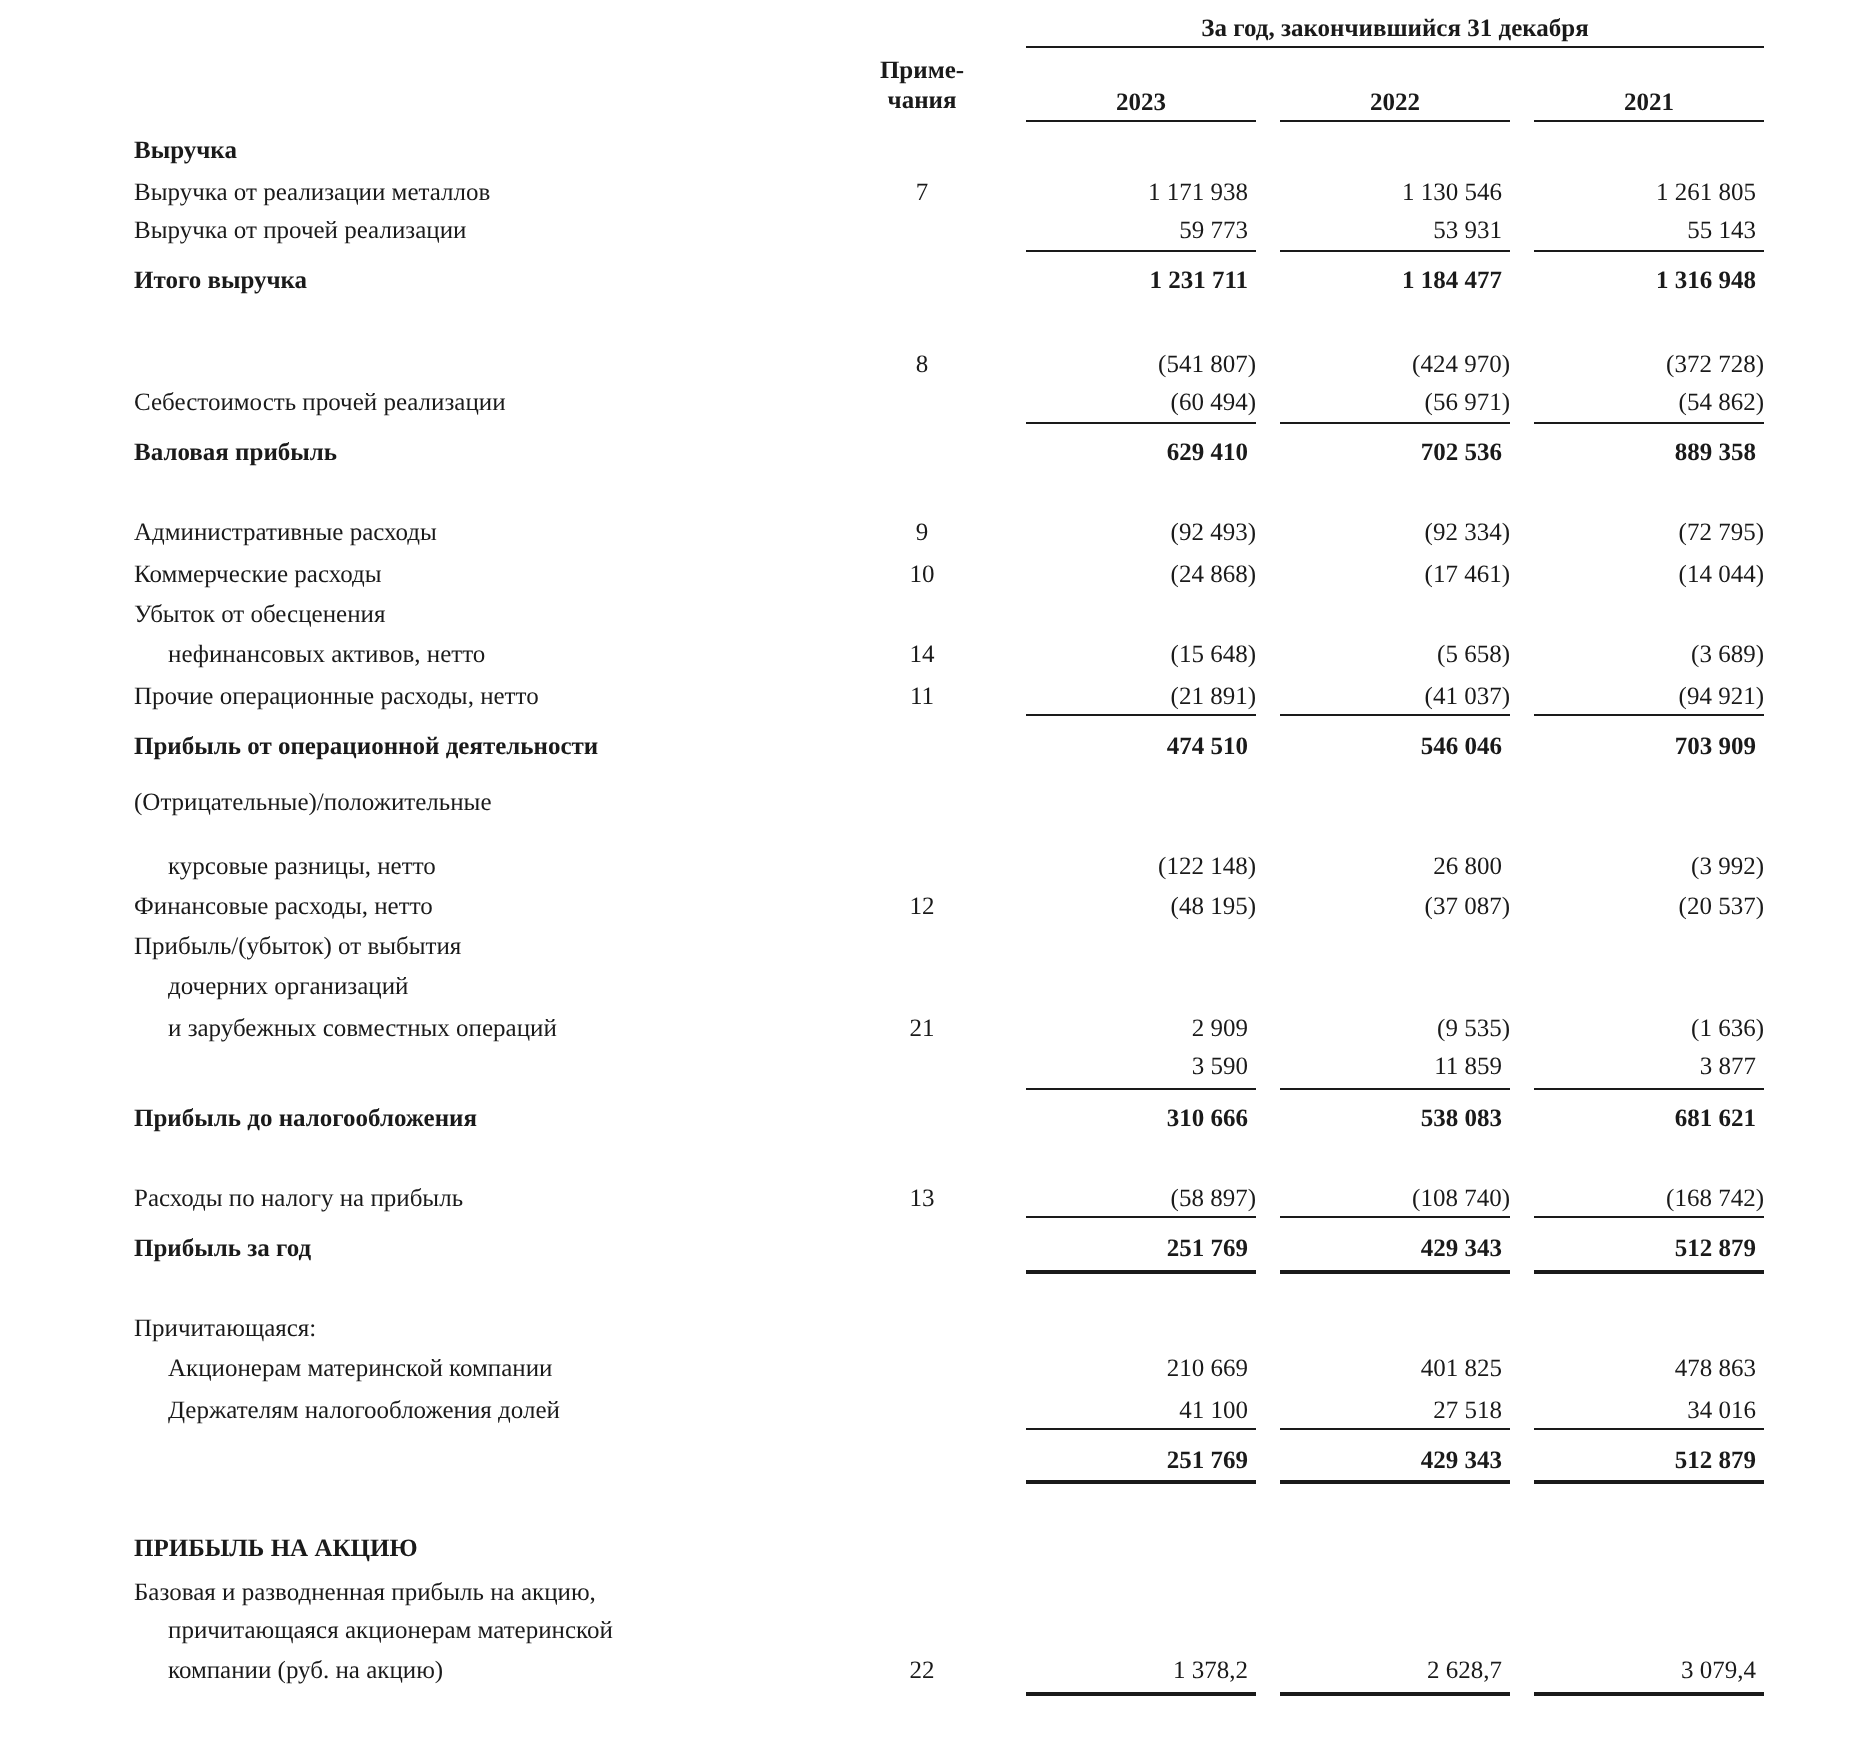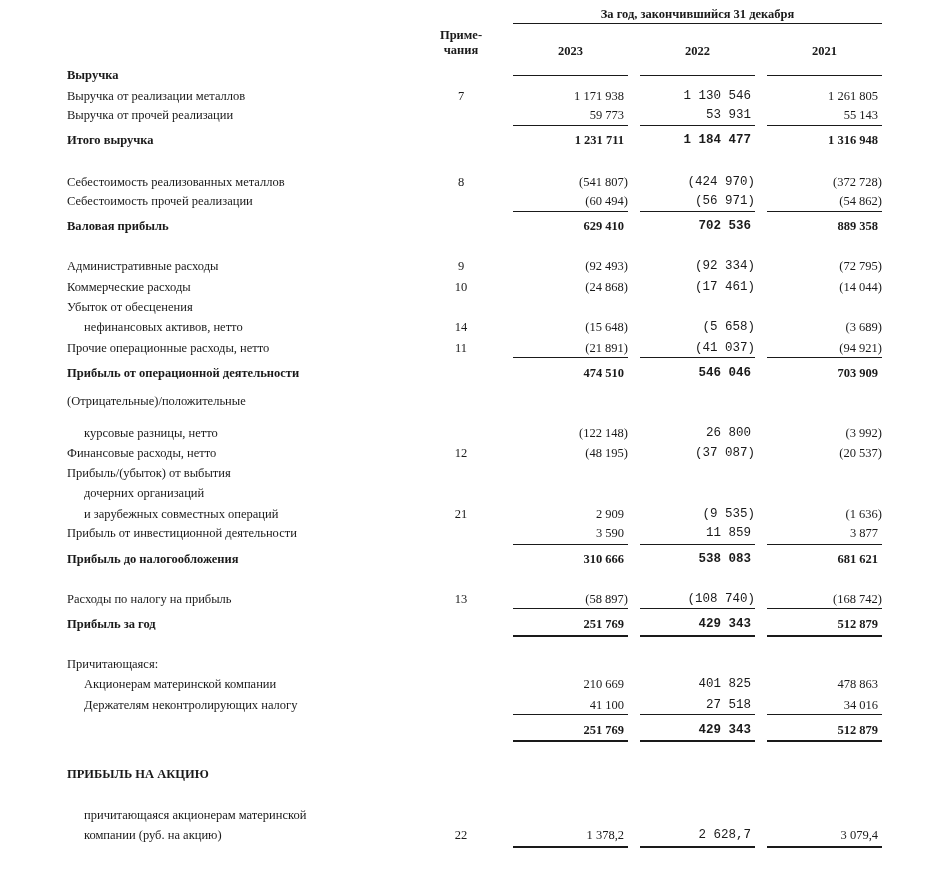--- a/index.html
+++ b/index.html
@@ -2,27 +2,27 @@
 <html><head>
 <meta charset="utf-8">
 <style>
   html, body { margin:0; padding:0; background:#ffffff; }
   body { width:932px; height:871px; position:relative; overflow:hidden;
          font-family:"Liberation Serif","DejaVu Serif",serif; color:#1a1a1a; font-size:12.5px; }
   .abs { position:absolute; white-space:nowrap; }
   .hdr-main { left:513px; width:369px; top:7px; text-align:center; font-weight:bold; font-size:12.5px;
               border-bottom:1.5px solid #1a1a1a; padding-bottom:1px; }
   .hdr-note { left:432px; width:58px; top:28px; text-align:center; font-weight:bold; line-height:15px; }
-  .hdr-year { top:44px; width:115px; text-align:center; font-weight:bold; border-bottom:1.5px solid #1a1a1a; padding-bottom:16px; }
+  .hdr-year { top:44px; width:115px; text-align:center; font-weight:bold; border-bottom:1.5px solid #1a1a1a; padding-bottom:1px; }
   .row { position:absolute; left:0; width:756px; height:20px; }
   .row .lbl { position:absolute; left:67px; top:0; white-space:nowrap; }
   .row .lbl.ind { left:84px; }
   .row .note { position:absolute; left:432px; width:58px; text-align:center; top:0; }
   .row .v { position:absolute; width:115px; text-align:right; top:0; }
-  .row .v.c0 { left:513px; } .row .v.c1 { left:640px;font-family:Liberation Mono, monospace; } .row .v.c2 { left:767px; }
+  .row .v.c0 { left:513px; } .row .v.c1 { left:640px; } .row .v.c2 { left:767px; }
   .row .v .num { display:inline-block; padding-right:4px; }
   .row .v .num.paren { padding-right:0; }
   .bold { font-weight:bold; }
   .line { position:absolute; height:0; border-top:1.2px solid #1a1a1a; width:115px; }
   .line.thick { border-top:2.5px solid #1a1a1a; }
   .line.c0 { left:513px; } .line.c1 { left:640px; } .line.c2 { left:767px; }
 </style>
 </head>
 <body>
 
@@ -59,21 +59,20 @@
         <span class="v c2"><span class="num">55 143</span></span>
       </div>
       <div class="row bold" style="top: 133px;">
         <span class="lbl">Итого выручка</span>
         <span class="note"></span>
         <span class="v c0"><span class="num">1 231 711</span></span>
         <span class="v c1"><span class="num">1 184 477</span></span>
         <span class="v c2"><span class="num">1 316 948</span></span>
       </div>
       <div class="row" style="top: 175px;">
-        <span class="lbl">Себестоимость реализованных металлов</span>
         <span class="note">8</span>
         <span class="v c0"><span class="num paren">(541 807)</span></span>
         <span class="v c1"><span class="num paren">(424 970)</span></span>
         <span class="v c2"><span class="num paren">(372 728)</span></span>
       </div>
       <div class="row" style="top: 194px;">
         <span class="lbl">Себестоимость прочей реализации</span>
         <span class="note"></span>
         <span class="v c0"><span class="num paren">(60 494)</span></span>
         <span class="v c1"><span class="num paren">(56 971)</span></span>
@@ -164,21 +163,20 @@
         <span class="v c2"><span class="num"></span></span>
       </div>
       <div class="row" style="top: 507px;">
         <span class="lbl ind">и зарубежных совместных операций</span>
         <span class="note">21</span>
         <span class="v c0"><span class="num">2 909</span></span>
         <span class="v c1"><span class="num paren">(9 535)</span></span>
         <span class="v c2"><span class="num paren">(1 636)</span></span>
       </div>
       <div class="row" style="top: 526px;">
-        <span class="lbl">Прибыль от инвестиционной деятельности</span>
         <span class="note"></span>
         <span class="v c0"><span class="num">3 590</span></span>
         <span class="v c1"><span class="num">11 859</span></span>
         <span class="v c2"><span class="num">3 877</span></span>
       </div>
       <div class="row bold" style="top: 552px;">
         <span class="lbl">Прибыль до налогообложения</span>
         <span class="note"></span>
         <span class="v c0"><span class="num">310 666</span></span>
         <span class="v c1"><span class="num">538 083</span></span>
@@ -206,41 +204,42 @@
         <span class="v c2"><span class="num"></span></span>
       </div>
       <div class="row" style="top: 677px;">
         <span class="lbl ind">Акционерам материнской компании</span>
         <span class="note"></span>
         <span class="v c0"><span class="num">210 669</span></span>
         <span class="v c1"><span class="num">401 825</span></span>
         <span class="v c2"><span class="num">478 863</span></span>
       </div>
       <div class="row" style="top: 698px;">
-        <span class="lbl ind">Держателям неконтролирующих налогу</span>
+        <span class="lbl ind">Держателям налогообложения долей</span>
         <span class="note"></span>
         <span class="v c0"><span class="num">41 100</span></span>
         <span class="v c1"><span class="num">27 518</span></span>
         <span class="v c2"><span class="num">34 016</span></span>
       </div>
       <div class="row bold" style="top: 723px;">
         <span class="lbl"></span>
         <span class="note"></span>
         <span class="v c0"><span class="num">251 769</span></span>
         <span class="v c1"><span class="num">429 343</span></span>
         <span class="v c2"><span class="num">512 879</span></span>
       </div>
       <div class="row bold" style="top: 767px;">
         <span class="lbl">ПРИБЫЛЬ НА АКЦИЮ</span>
         <span class="note"></span>
         <span class="v c0"><span class="num"></span></span>
         <span class="v c1"><span class="num"></span></span>
         <span class="v c2"><span class="num"></span></span>
       </div>
       <div class="row" style="top: 789px;">
+        <span class="lbl">Базовая и разводненная прибыль на акцию,</span>
         <span class="note"></span>
         <span class="v c0"><span class="num"></span></span>
         <span class="v c1"><span class="num"></span></span>
         <span class="v c2"><span class="num"></span></span>
       </div>
       <div class="row" style="top: 808px;">
         <span class="lbl ind">причитающаяся акционерам материнской</span>
         <span class="note"></span>
         <span class="v c0"><span class="num"></span></span>
         <span class="v c1"><span class="num"></span></span>

